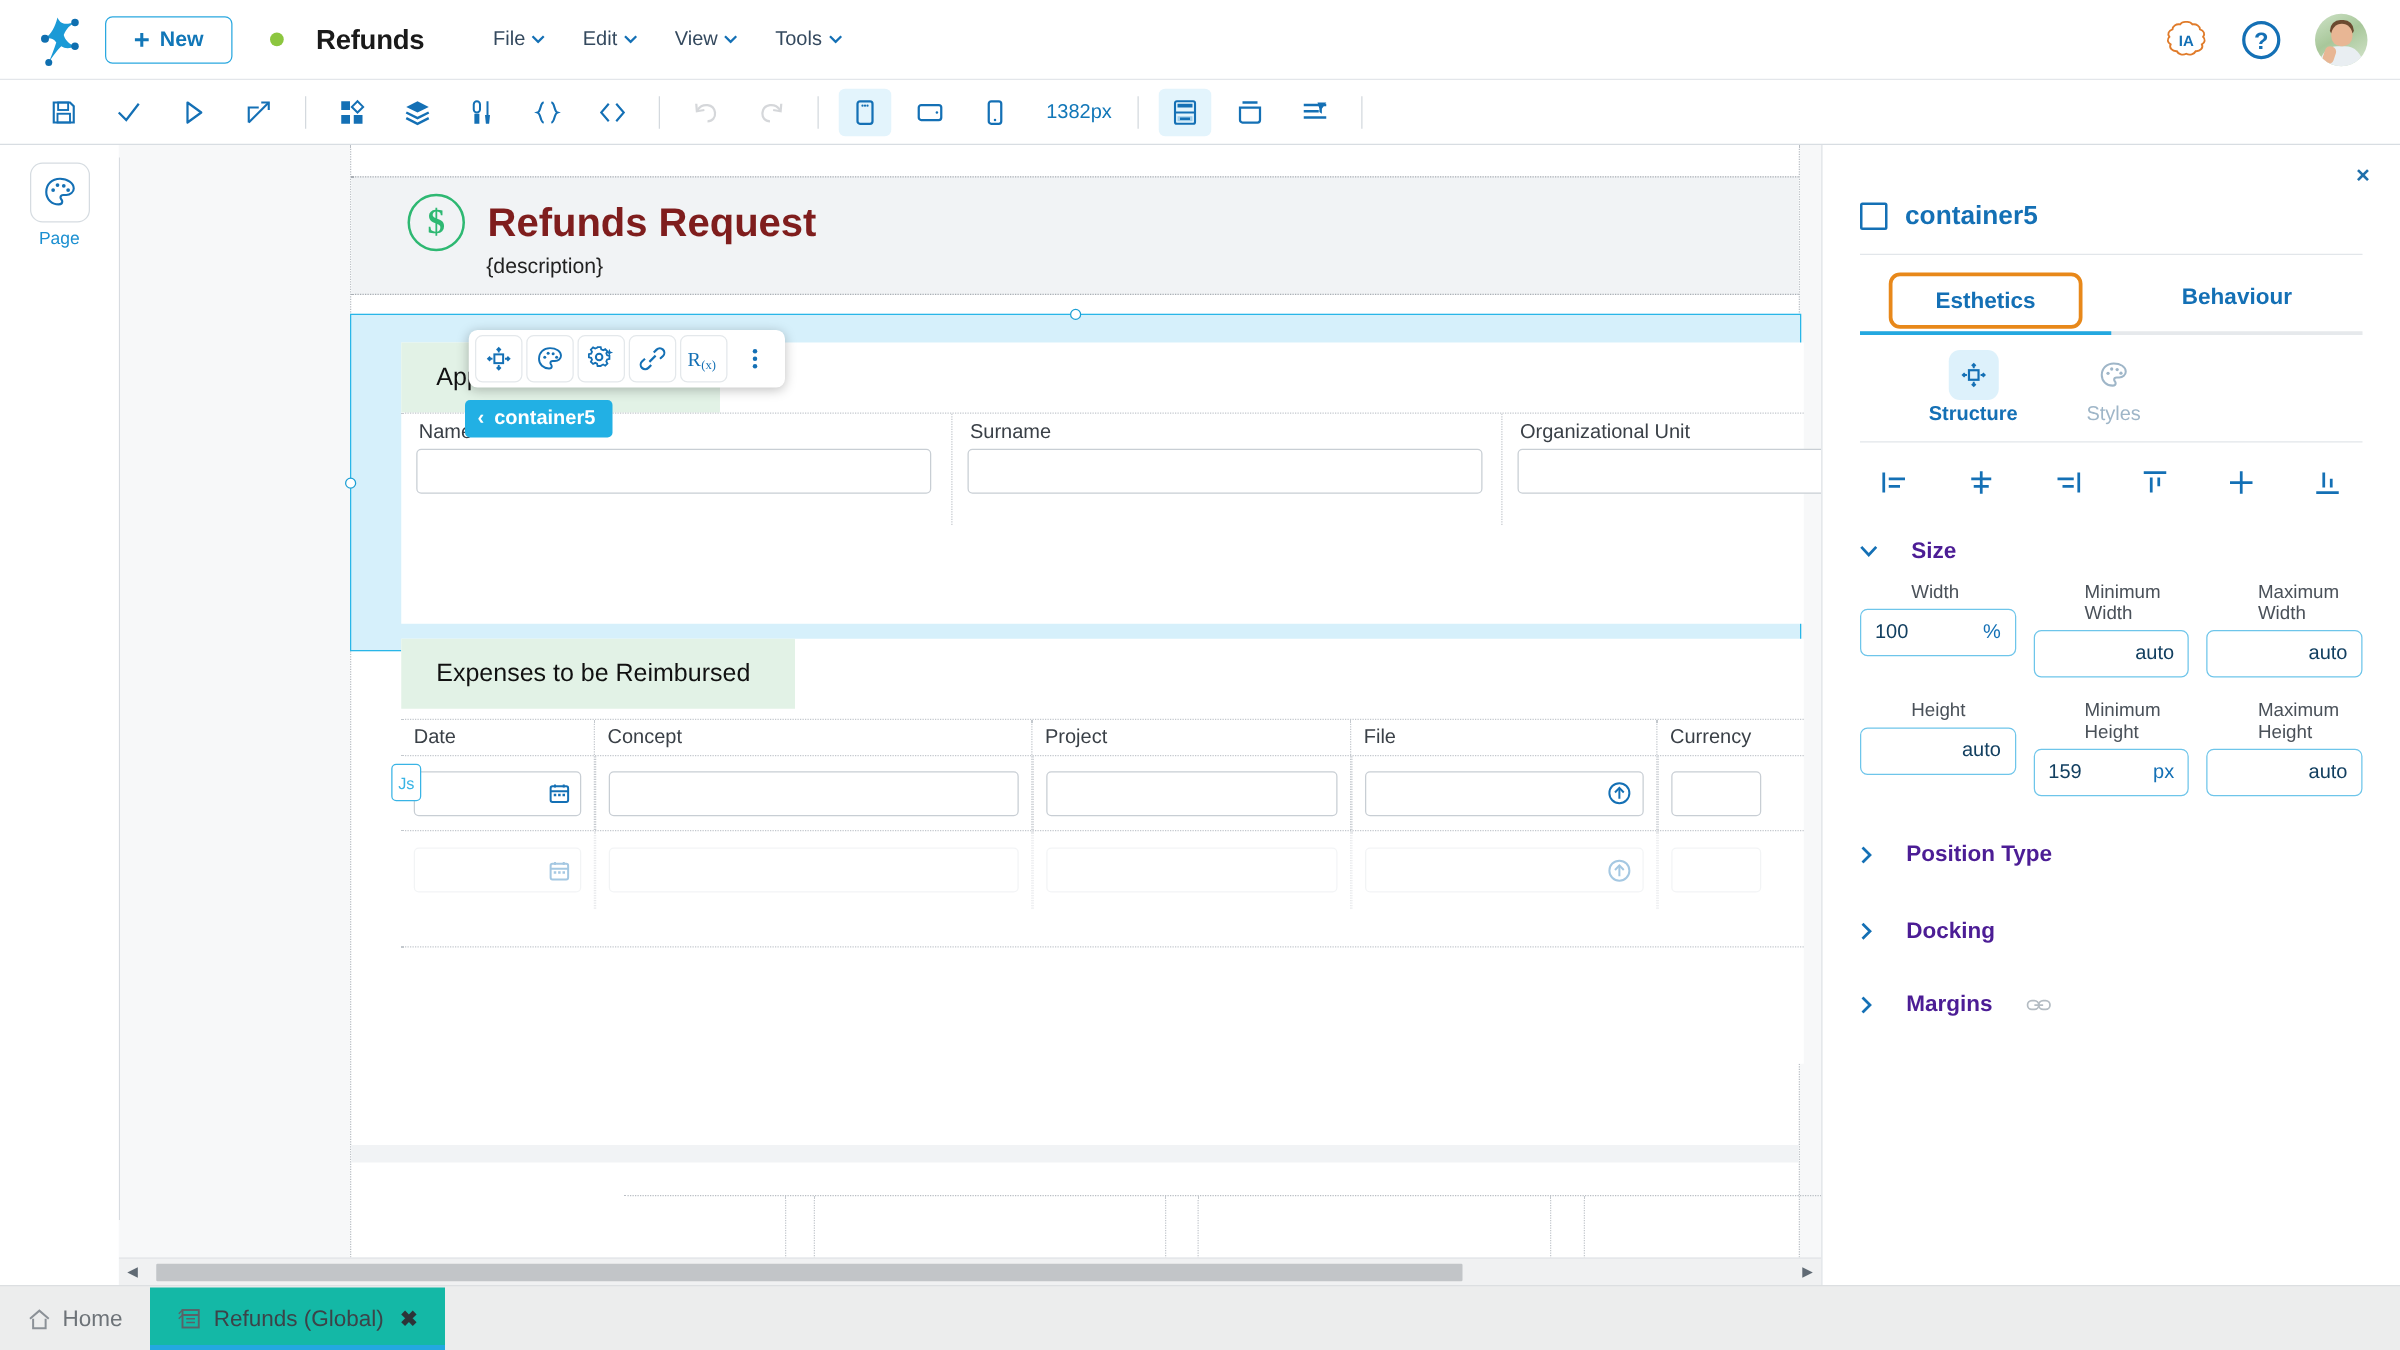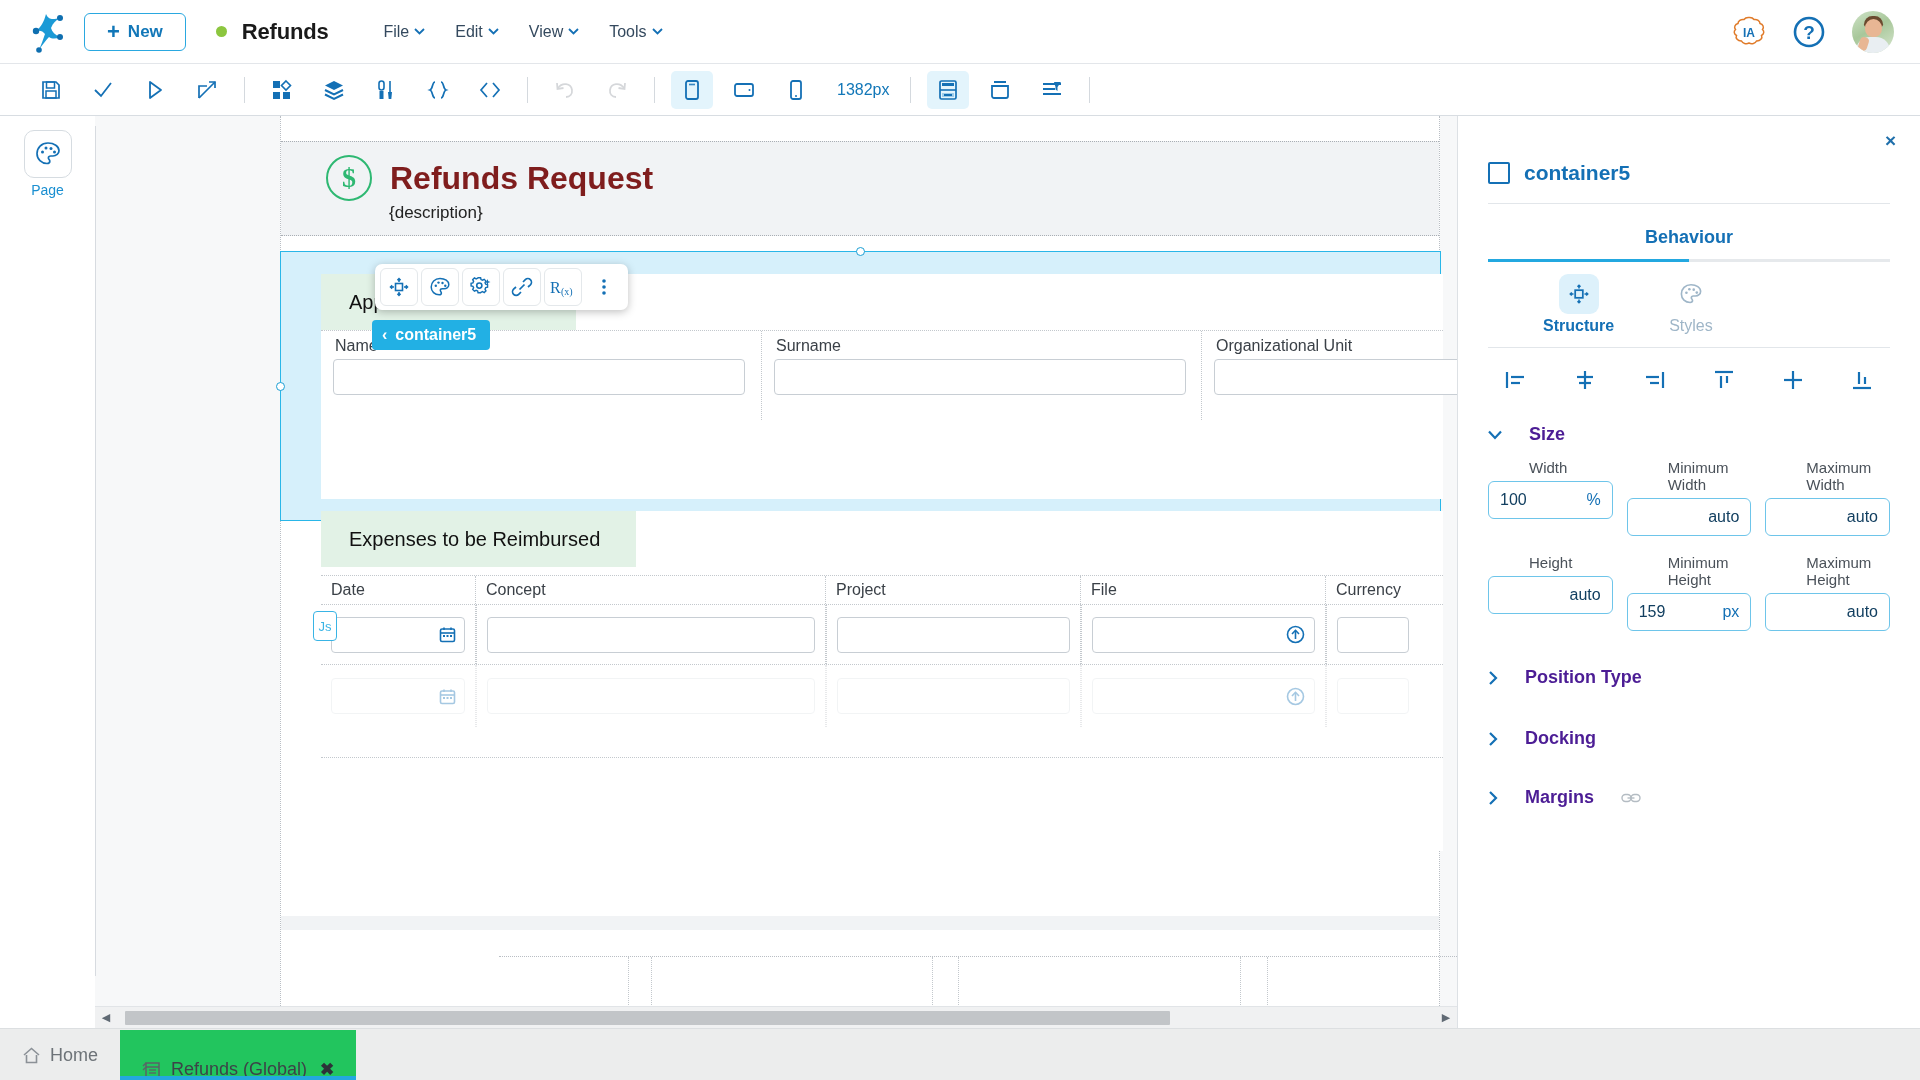--- a/index.html
+++ b/index.html
@@ -16,21 +16,21 @@
     height: 64px; min-height: 64px; display: flex; align-items: center;
     background: #fff; border-bottom: 1px solid #e3e6ea; padding-left: 22px;
   }
   .logo { width: 48px; height: 44px; margin-right: 14px; flex: none; }
   .new-btn {
     display: flex; align-items: center; justify-content: center; gap: 8px;
     height: 38px; padding: 0 22px; border: 1px solid #2aa8e0; border-radius: 6px;
     background: #fff; color: #1277b8; font-size: 17px; font-weight: bold; cursor: pointer;
   }
   .new-btn .plus { font-size: 22px; line-height: 1; font-weight: bold; color:#1277b8;}
-  .doc-title { display: flex; align-items: center; gap: 15px; margin-left: 30px; }
+  .doc-title { display: flex; align-items: center; gap: 26px; margin-left: 30px; }
   .status-dot { width: 11px; height: 11px; border-radius: 50%; background: #8cc63f; }
   .doc-name { font-size: 22px; font-weight: bold; color: #1a1a1a; letter-spacing: -0.2px;}
   .menus { display: flex; align-items: center; gap: 30px; margin-left: 55px; }
   .menu-item { font-size: 16px; color: #34495e; cursor: pointer; display: flex; align-items: center; gap: 5px;}
   .topbar-right { margin-left: auto; display: flex; align-items: center; gap: 26px; padding-right: 26px; }
   .circ-icon { width: 34px; height: 34px; }
   .avatar {
     width: 42px; height: 42px; border-radius: 50%; overflow: hidden;
     background: linear-gradient(150deg,#cfe3c8 0%, #a8c79a 45%, #d8e7d0 100%);
     position: relative; flex: none;
@@ -196,21 +196,21 @@
 
   
   .bottom {
     height: 52px; min-height: 52px; background: #eceded; display: flex; align-items: flex-end;
     border-top: 1px solid #dcdfe1;
   }
   .btab {
     display: flex; align-items: center; gap: 9px; height: 50px; padding: 0 22px;
     font-size: 18px; color: #6d7378; cursor: pointer; position: relative;
   }
-  .btab.active { background: #22c55e; color: #3c4348; align-items: flex-end; }
+  .btab.active { background: #14b8a6; color: #3c4348; }
   .btab.active::after { content:""; position:absolute; left:0; right:0; bottom:0; height:4px; background:#23a8e0;}
   .bclose { font-size: 17px; color: #2d3338; font-weight: bold; margin-left: 4px;}
 </style>
 </head>
 <body>
 
 <div class="app">
 
   <div class="topbar">
     <svg class="logo" viewBox="0 0 48 44">
@@ -630,20 +630,25 @@
       <div class="panel-close">×</div>
 
       <div class="panel-title-row">
         <div class="sq-icon"></div>
         <div class="panel-title">container5</div>
       </div>
 
       <div class="panel-div"></div>
 
       <div class="tabs">
+        <div style="flex:1; display:flex; justify-content:center;">
+          <div class="tab focused">
+            <span>Esthetics</span>
+          </div>
+        </div>
         <div class="tab">
           <span>Behaviour</span>
         </div>
       </div>
       <div class="tab-underline">
         <div class="on"></div>
       </div>
 
       <div class="subtabs">
         <div class="subtab">

